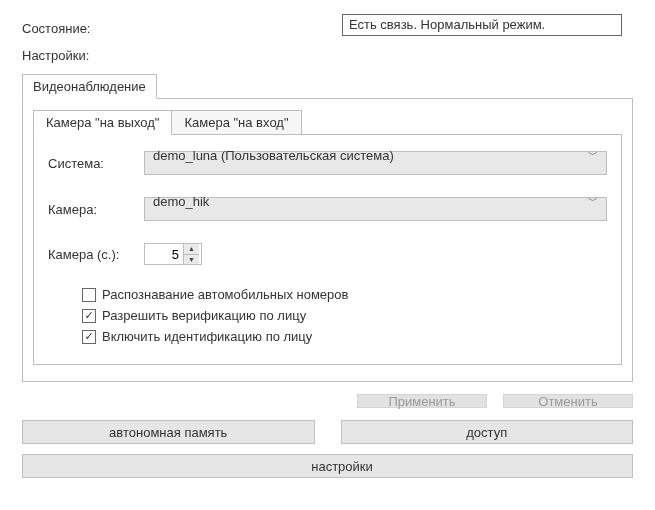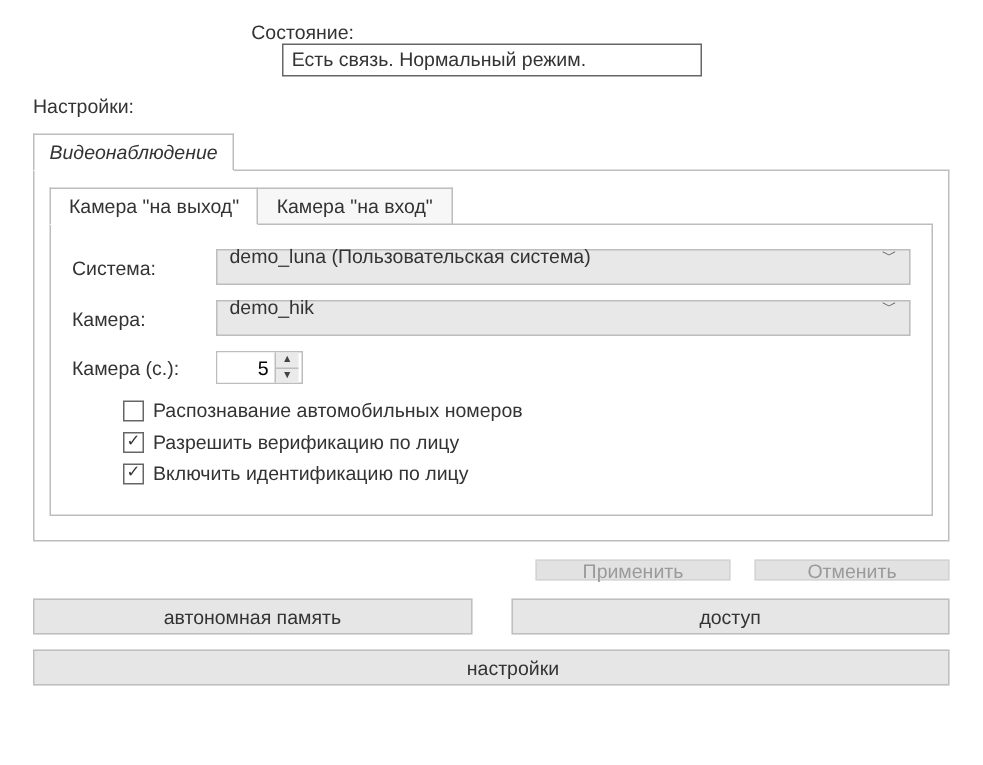--- a/index.html
+++ b/index.html
@@ -7,23 +7,22 @@
       font-family: "Segoe UI", Tahoma, Arial, sans-serif;
       font-size: 13px;
       color: #333;
       background: #fff;
       margin: 0;
       padding: 14px 22px;
       width: 655px;
     }
     .row {
       display: flex;
-      align-items: center;
+      align-items: flex-end;
       margin-bottom: 12px;
-      flex-direction: column;
     }
     .state-label {
       width: 320px;
     }
     .state-box {
       border: 1px solid #666;
       padding: 2px 6px;
       width: 280px;
       height: 22px;
       line-height: 16px;
@@ -45,21 +44,20 @@
       cursor: pointer;
       margin-right: 0;
       border-bottom: 1px solid #bdbdbd;
       position: relative;
       top: 1px;
     }
     .tab.active {
       background: #fff;
       border-bottom: 1px solid #fff;
       z-index: 3;
-      font-style: italic;
     }
     .tab + .tab { border-left: none; }
 
     .panel {
       border: 1px solid #bdbdbd;
       padding: 8px 10px 16px 10px;
       background: #fff;
     }
 
     .inner-tabstrip {
@@ -84,21 +82,21 @@
     .inner-tab + .inner-tab { border-left: none; }
 
     .inner-panel {
       border: 1px solid #bdbdbd;
       padding: 16px 14px 14px 14px;
     }
 
     .form-row {
       display: flex;
       align-items: center;
-      margin-bottom: 10px;
+      margin-bottom: 22px;
     }
     .form-label {
       width: 96px;
     }
     .select {
       flex: 1;
       display: flex;
       align-items: center;
       justify-content: space-between;
       background: #e8e8e8;

